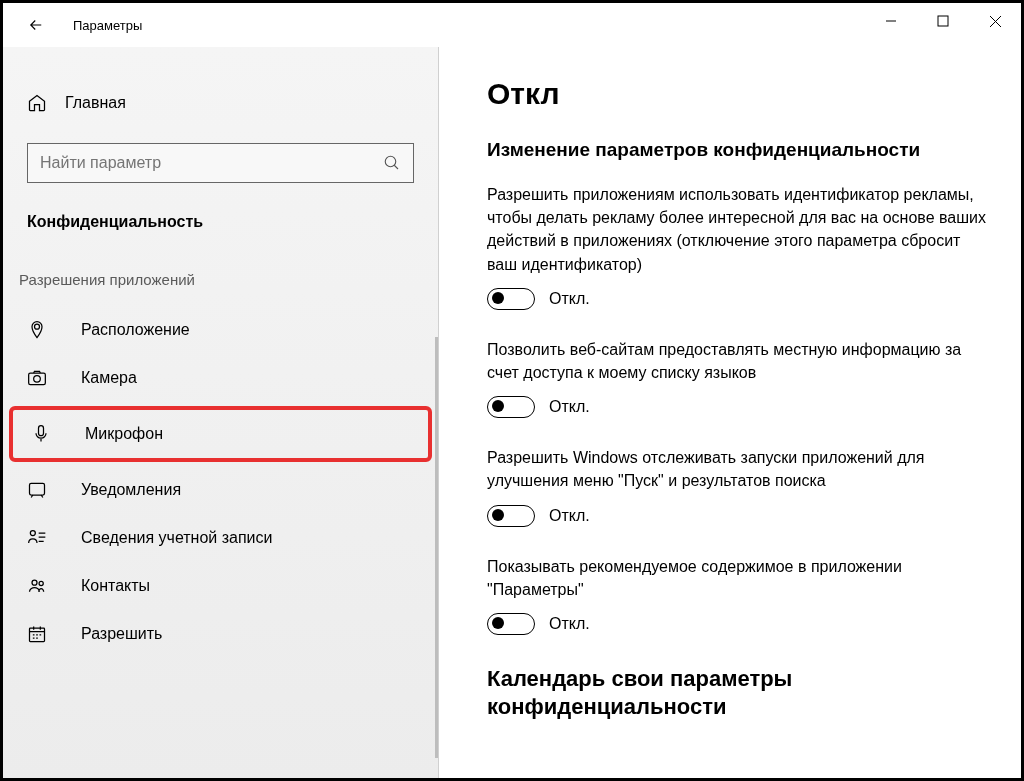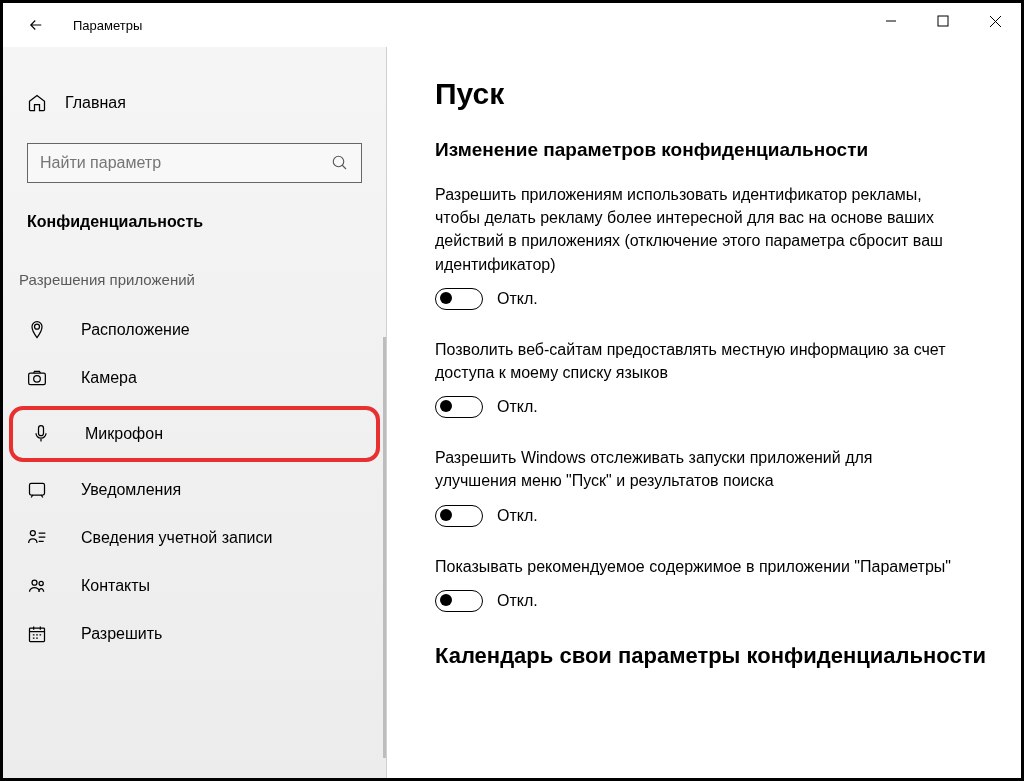--- a/index.html
+++ b/index.html
@@ -6,36 +6,36 @@
 body { width: 1024px; height: 781px; overflow: hidden; background: #fff; border: 3px solid #000; position: relative; }
 
 .titlebar { height: 44px; display: flex; align-items: center; padding-left: 18px; text-align: right; }
 .back-btn { width: 30px; height: 30px; display: flex; align-items: center; justify-content: center; cursor: pointer; }
 .title-text { margin-left: 22px; font-size: 13px; color: #000; }
 .win-controls { position: absolute; top: 0; right: 0; display: flex; }
 .win-btn { width: 52px; height: 36px; display: flex; align-items: center; justify-content: center; cursor: pointer; }
 
 .content { display: flex; height: calc(100% - 44px); }
 
-.sidebar { width: 384px; background: linear-gradient(to bottom, #f5f5f5, #ececec); padding-top: 36px; border-right: 1px solid #d0d0d0; position: relative; }
+.sidebar { width: 436px; background: linear-gradient(to bottom, #f5f5f5, #ececec); padding-top: 36px; border-right: 1px solid #d0d0d0; position: relative; }
 .home-item { display: flex; align-items: center; padding: 10px 24px; cursor: pointer; }
 .home-item svg { flex-shrink: 0; }
 .home-item span { margin-left: 18px; font-size: 16px; color: #000; }
 
 .search-box { margin: 20px 24px 24px; border: 1px solid #666; background: #f8f8f8; display: flex; align-items: center; height: 40px; padding: 0 12px; }
 .search-box input { border: none; background: transparent; flex: 1; font-size: 16px; color: #000000; outline: none; }
 
 .category-title { font-size: 16px; font-weight: 600; padding: 6px 24px 30px; color: #000; }
 .section-head { font-size: 15px; color: #5a5a5a; padding: 10px 16px 18px; }
 
 .nav-item { display: flex; align-items: center; padding: 14px 24px; cursor: pointer; }
 .nav-item svg { flex-shrink: 0; }
 .nav-item span { margin-left: 34px; font-size: 16px; color: #000; }
 
-.highlight-box { border: 4px solid #e83030; border-radius: 14px; margin: 4px 6px; }
+.highlight-box { border: 4px solid #e83030; border-radius: 6px; margin: 4px 6px; }
 
 .scroll-track { position: absolute; right: 0; top: 290px; bottom: 20px; width: 3px; background: #bdbdbd; }
 
 .main { flex: 1; padding: 30px 32px 0 48px; overflow: hidden; }
 .page-title { font-size: 30px; font-weight: 600; margin-bottom: 28px; }
 .sub-title { font-size: 19px; font-weight: 700; margin-bottom: 22px; }
 .setting-block { margin-bottom: 28px; }
 .setting-text { font-size: 16px; color: #000; line-height: 1.45; margin-bottom: 12px; max-width: 520px; }
 .toggle-row { display: flex; align-items: center; gap: 14px; }
 .toggle { width: 48px; height: 22px; border: 1.5px solid #000; border-radius: 11px; position: relative; cursor: pointer; }
@@ -148,21 +148,21 @@
           <rect x="3" y="5" width="18" height="16" rx="1"></rect>
           <path d="M3 9h18M8 3v4M16 3v4M7 13h2M11 13h2M15 13h2M7 17h2M11 17h2"></path>
         </svg>
       <span>Разрешить</span>
     </div>
 
     <div class="scroll-track"></div>
   </div>
 
   <div class="main">
-    <h1 class="page-title">Пуск</h1>
+    <h1 class="page-title">Откл</h1>
     <h2 class="sub-title">Изменение параметров конфиденциальности</h2>
 
     <div class="setting-block">
       <div class="setting-text">Разрешить приложениям использовать идентификатор рекламы, чтобы делать рекламу более интересной для вас на основе ваших действий в приложениях (отключение этого параметра сбросит ваш идентификатор)</div>
       <div class="toggle-row">
         <div class="toggle">
             <div class="knob"></div>
           </div>
         <span class="toggle-label">Откл.</span>
       </div>

